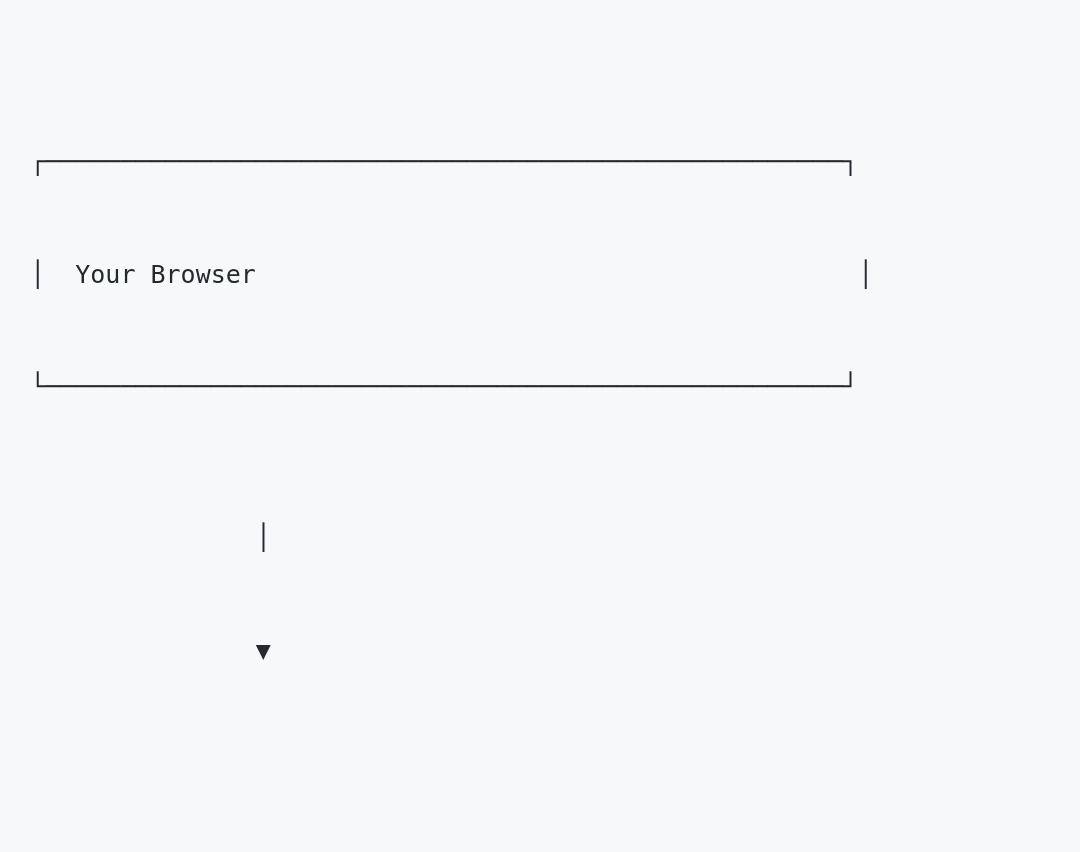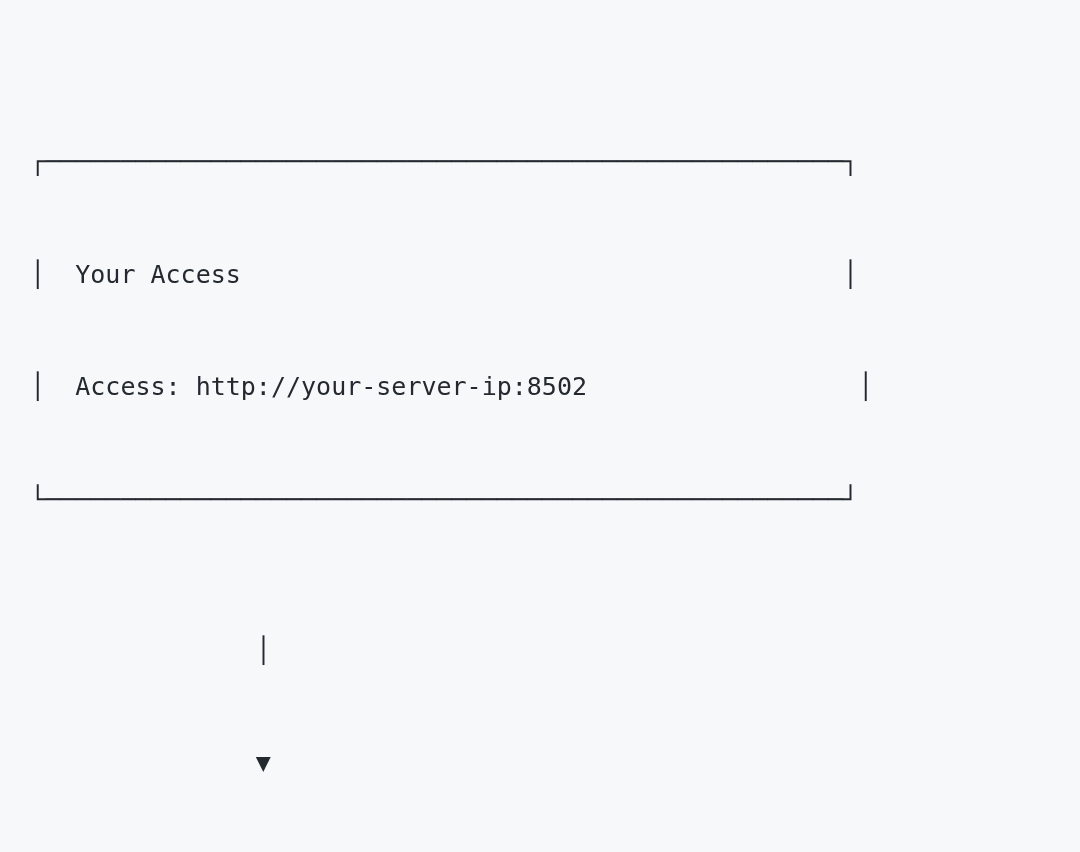--- a/index.html
+++ b/index.html
@@ -36,22 +36,21 @@
     height: 37.6px;
     white-space: pre;
   }
 </style>
 </head>
 <body style="background: rgb(246, 248, 250);">
 
 <div id="diagram" style="color: rgb(36, 41, 47); font-size: 25px; line-height: 37.6px;">
 
   <span class="row" style="height: 37.6px;">  ┌─────────────────────────────────────────────────────┐</span>
-  <span class="row" style="height: 37.6px;">  │  Your Access                                        │</span>
-  <span class="row" style="height: 37.6px;">  │  Access: http://your-server-ip:8502                  │</span>
+  <span class="row" style="height: 37.6px;">  │  Your Browser                                        │</span>
   <span class="row" style="height: 37.6px;">  └─────────────────────────────────────────────────────┘</span>
 
   <span class="row" style="height: 37.6px;">                 │</span>
   <span class="row" style="height: 37.6px;">                 ▼</span>
 
   
   
   
   
 

